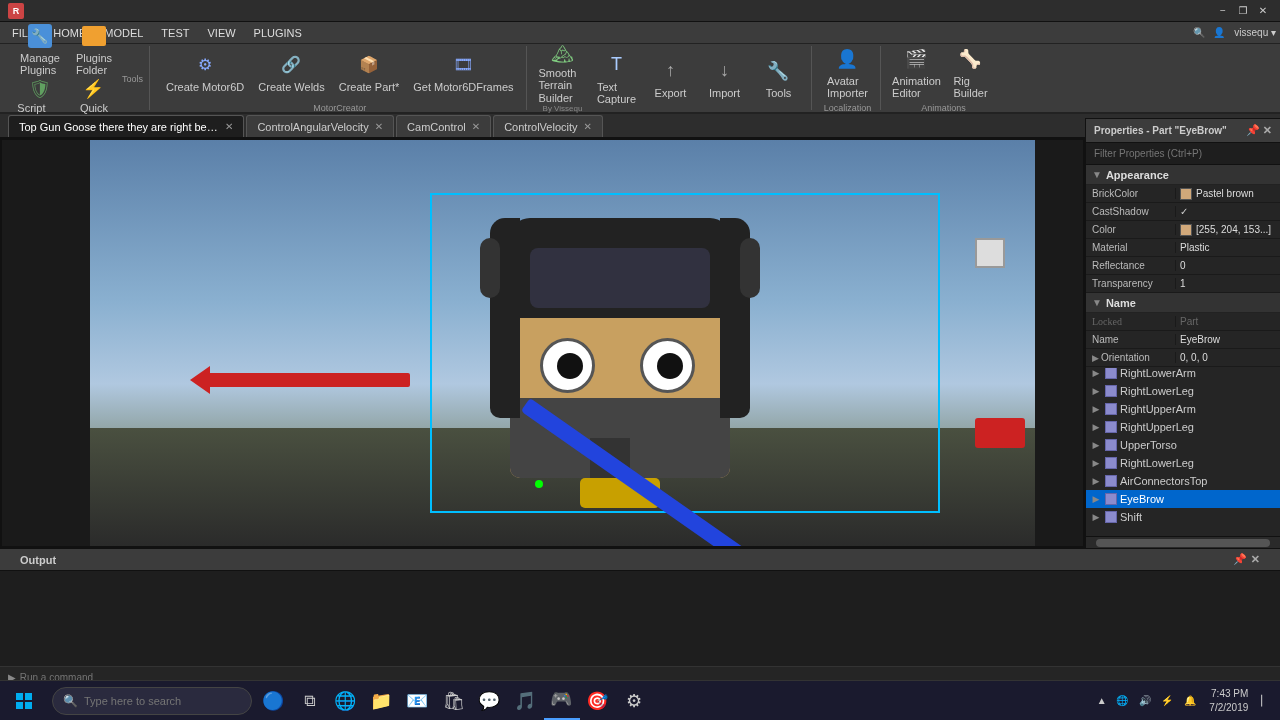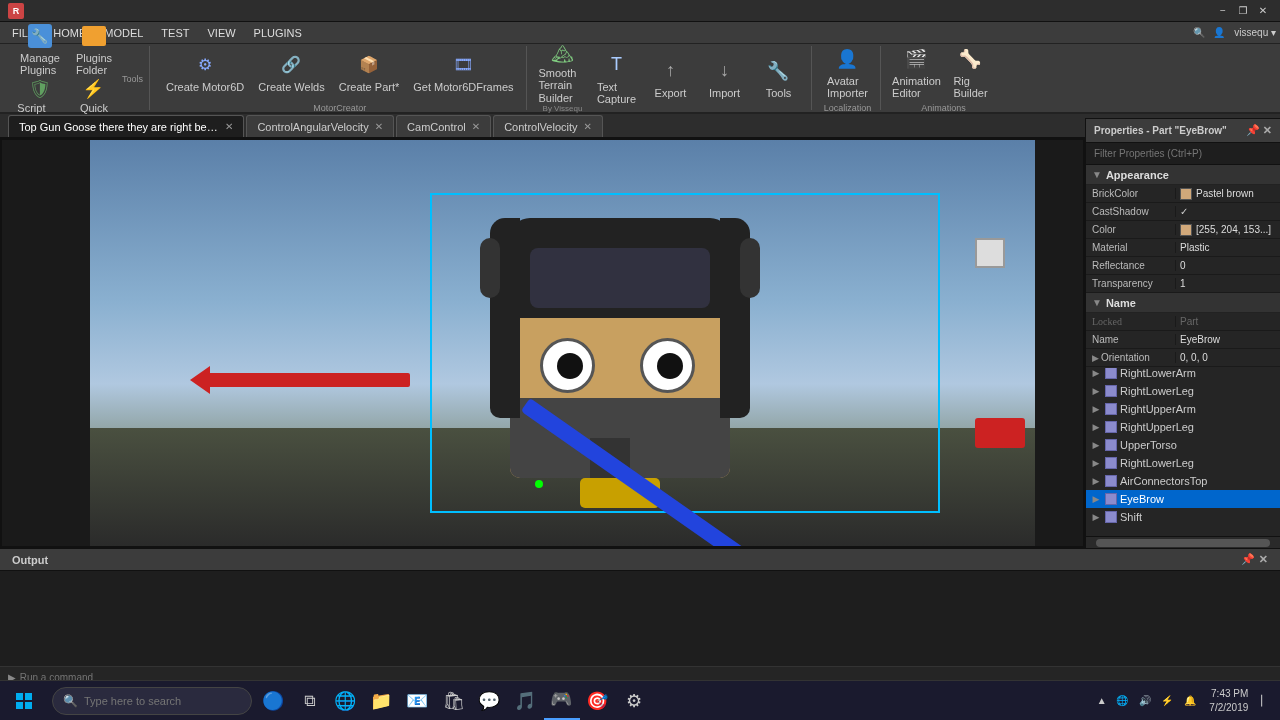--- a/index.html
+++ b/index.html
@@ -232,21 +232,21 @@
       border-top: 1px solid #111;
       display: flex;
       flex-direction: column;
     }
     #output-header {
       height: 22px;
       background: #3c3c3c;
       display: flex;
       align-items: center;
       justify-content: space-between;
-      padding: 0 12px;
+      padding: 0 20px;
       font-size: 11px;
       font-weight: bold;
       border-bottom: 1px solid #111;
     }
     #output-header .header-controls { display: flex; gap: 4px; }
     #output-log {
       flex: 1;
       padding: 4px 8px;
       overflow-y: auto;
       font-size: 10px;

